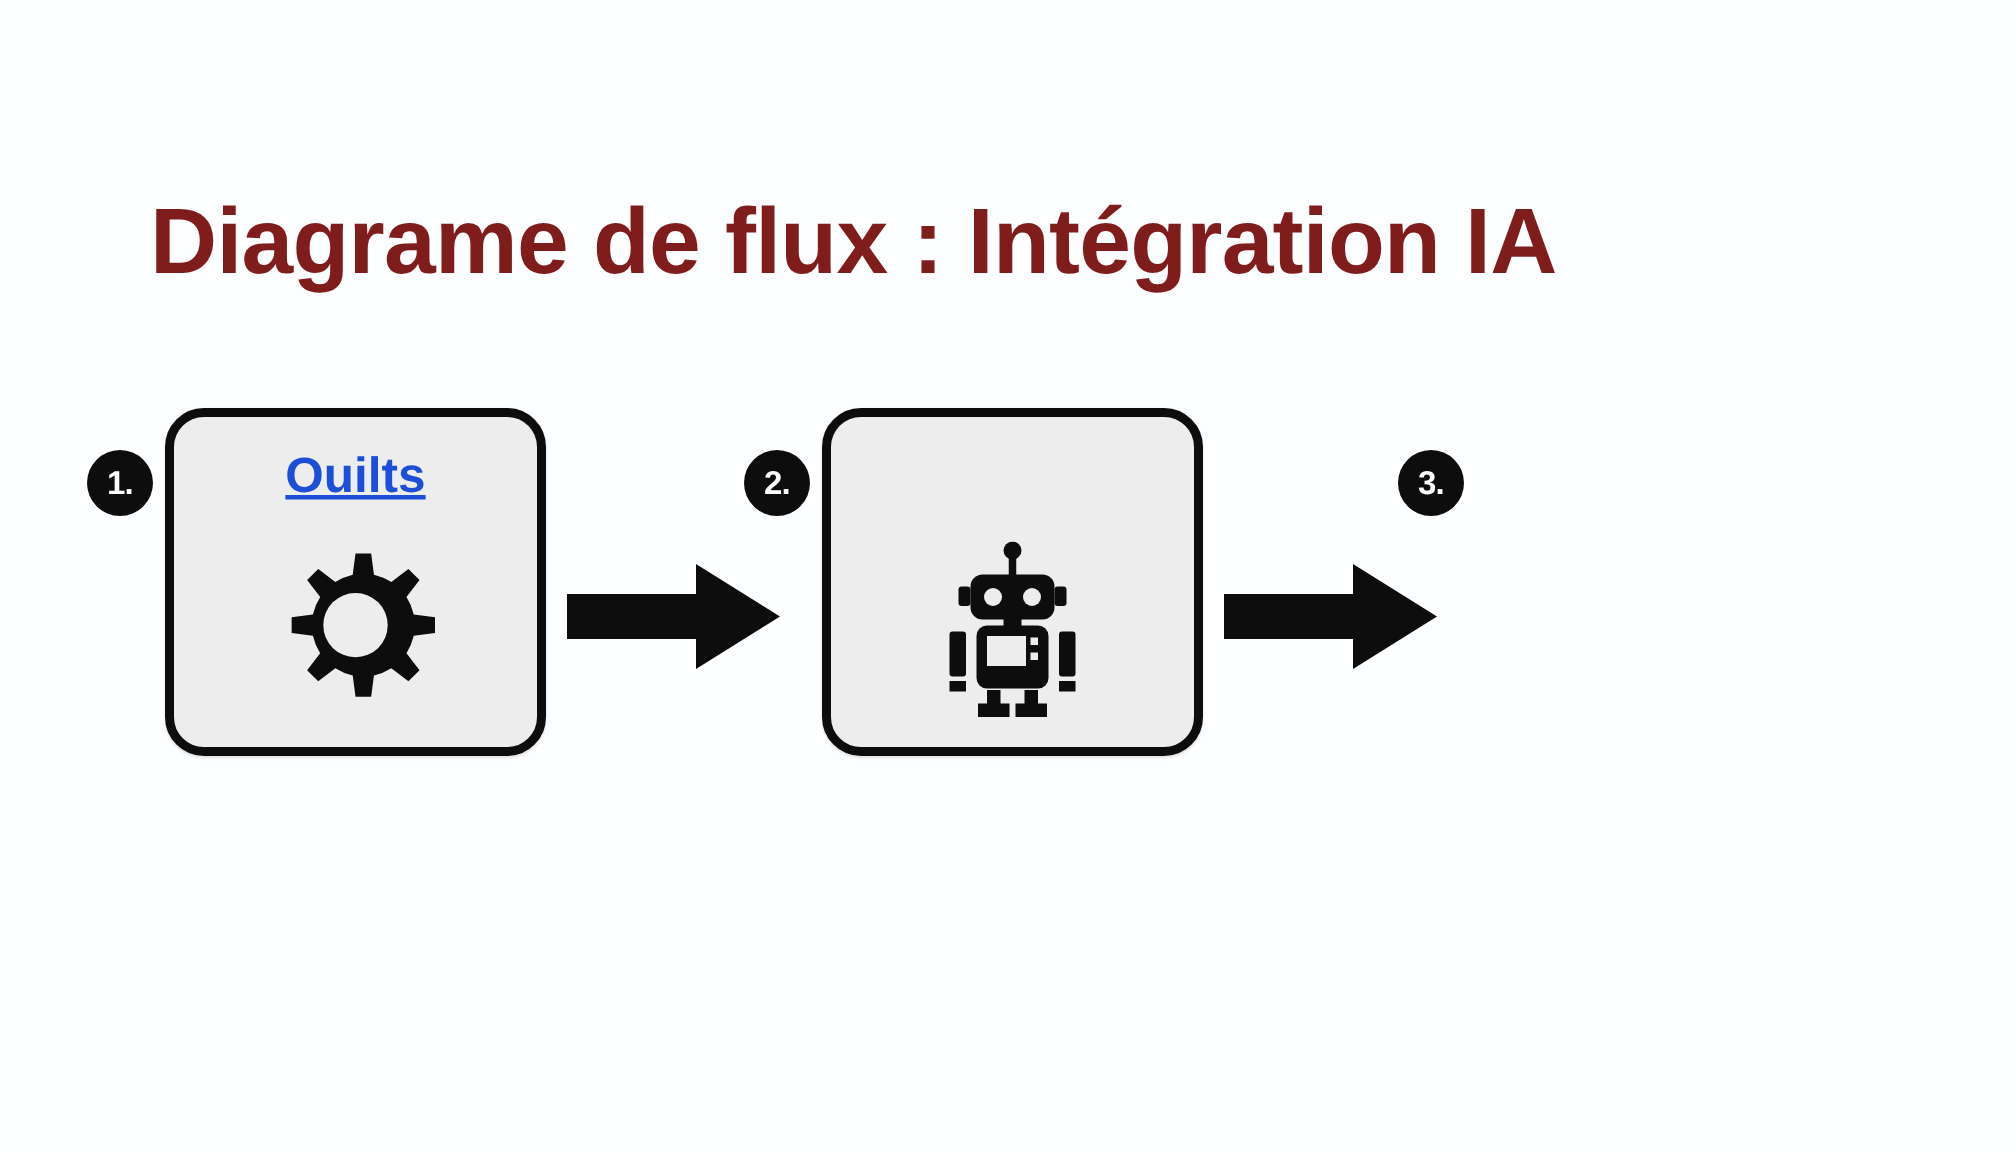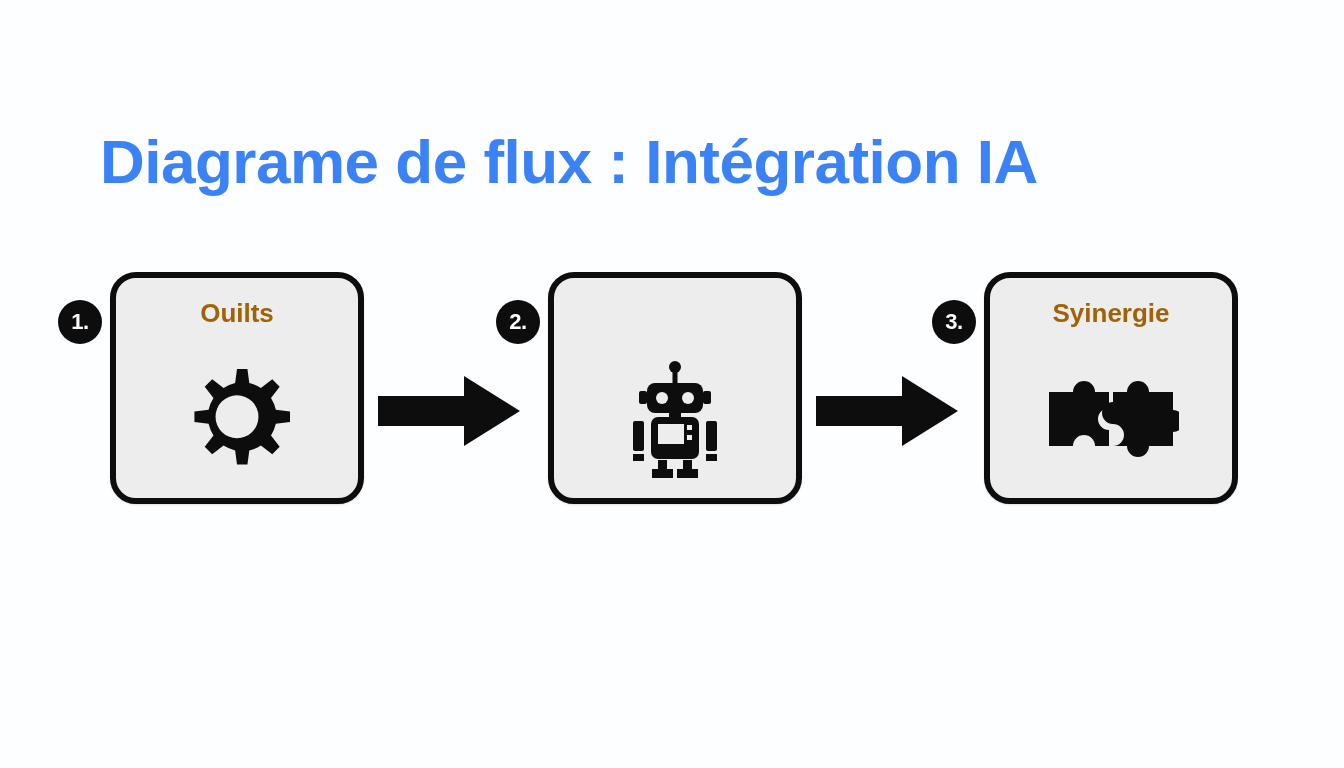--- a/index.html
+++ b/index.html
@@ -16,21 +16,21 @@
     font-family: "Liberation Sans", sans-serif;
   }
 
   
   #diagram-title {
     position: absolute;
     left: 100px;
     top: 131px;
     font-size: 62px;
     font-weight: bold;
-    color: #3b82f6;
+    color: #7f1d1d;
     letter-spacing: -0.5px;
     white-space: nowrap;
     line-height: 1.0;
   }
 
   
   #flow-row {
     position: absolute;
     left: 0;
     top: 262px;
@@ -57,24 +57,25 @@
     box-sizing: border-box;
     box-shadow: 0 1px 2px rgba(0,0,0,0.12);
   }
 
   .step-label {
     position: absolute;
     top: 26px;
     left: 0;
     right: 0;
     text-align: center;
-    font-size: 26px;
+    font-size: 33px;
     font-weight: bold;
-    color: #a16207;
+    color: #1d4ed8;
     white-space: nowrap;
+    text-decoration: underline;
   }
 
   .step-icon {
     position: absolute;
     left: 0;
     right: 0;
     top: 88px;
     display: flex;
     justify-content: center;
     align-items: center;
@@ -199,44 +200,15 @@
     </div>
 
     <div class="flow-arrow arrow-2">
       <svg width="142" height="70" viewBox="0 0 142 70" aria-hidden="true">
         <path fill="#0d0d0d" d="M0 20 L86 20 L86 0 L142 35 L86 70 L86 50 L0 50 Z"></path>
       </svg>
     </div>
 
     <div class="step-badge badge-3">3.</div>
 
-    <div class="step step-3">
-      <div class="step-box"></div>
-      <div class="step-label">Syinergie</div>
-      <div class="step-icon">
-        <svg width="136" height="104" viewBox="0 0 136 104" aria-hidden="true">
-          <g fill="#0d0d0d">
-
-            <path d="M6 24 L30 24
-                     A11 11 0 1 1 52 24
-                     L66 24 L66 40
-                     A11 11 0 1 0 66 62
-                     L66 78 L52 78
-                     A11 11 0 1 0 30 78
-                     L6 78 Z"></path>
-
-            <path d="M70 24 L84 24
-                     A11 11 0 1 1 106 24
-                     L130 24 L130 42
-                     A11 11 0 1 1 130 64
-                     L130 78 L106 78
-                     A11 11 0 1 1 84 78
-                     L70 78
-                     A11 11 0 0 0 70 56
-                     A11 11 0 0 1 70 34
-                     Z"></path>
-          </g>
-        </svg>
-      </div>
-    </div>
 
   </div>
 </div>
 
 </body></html>

